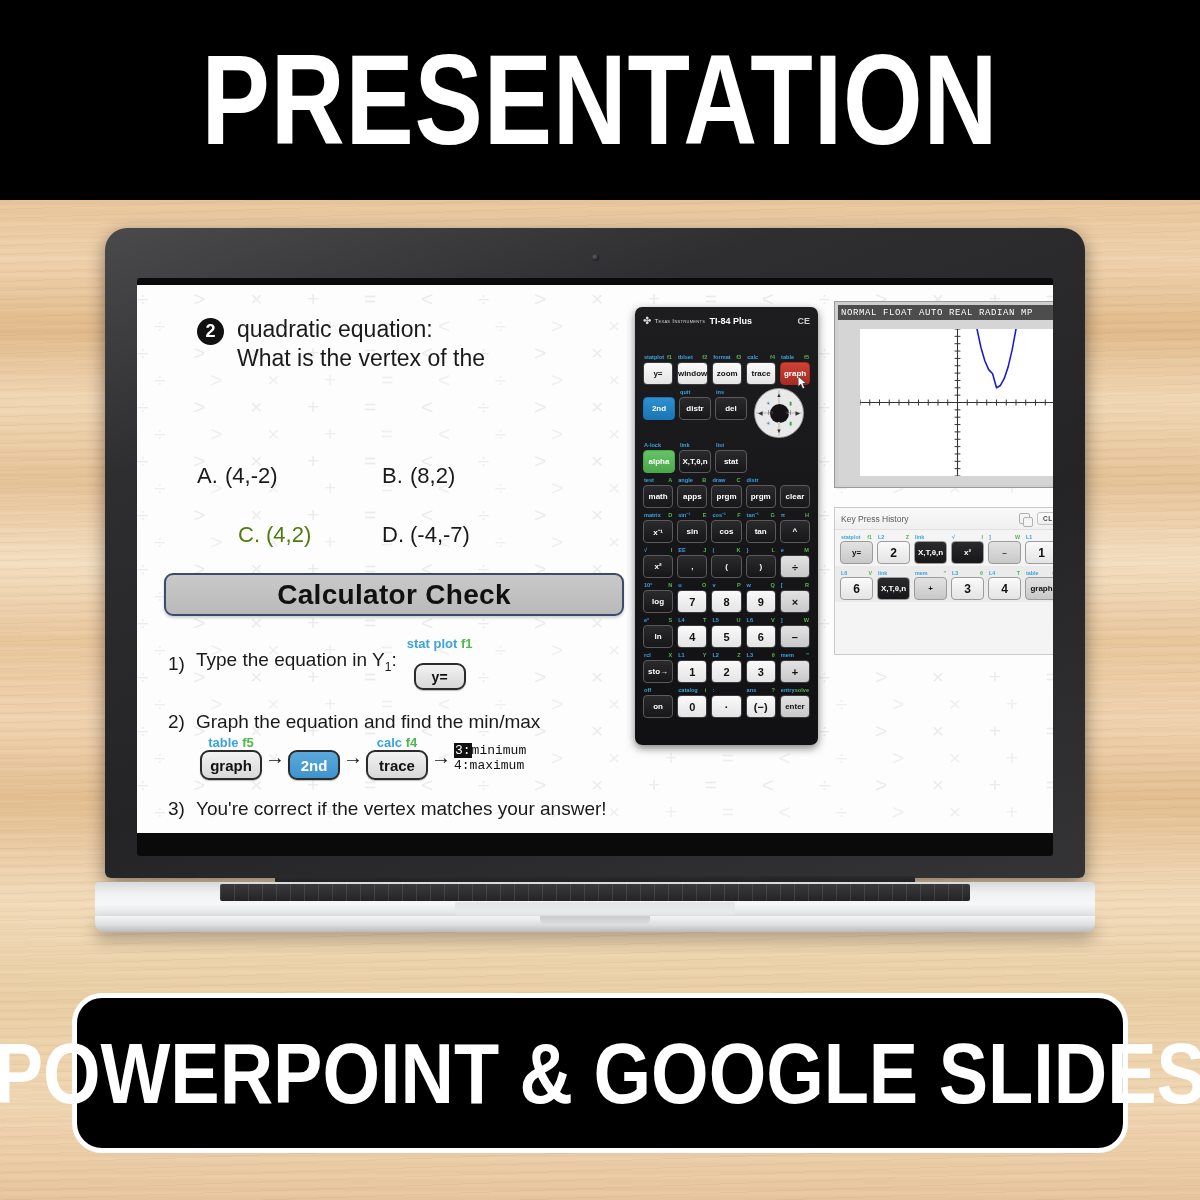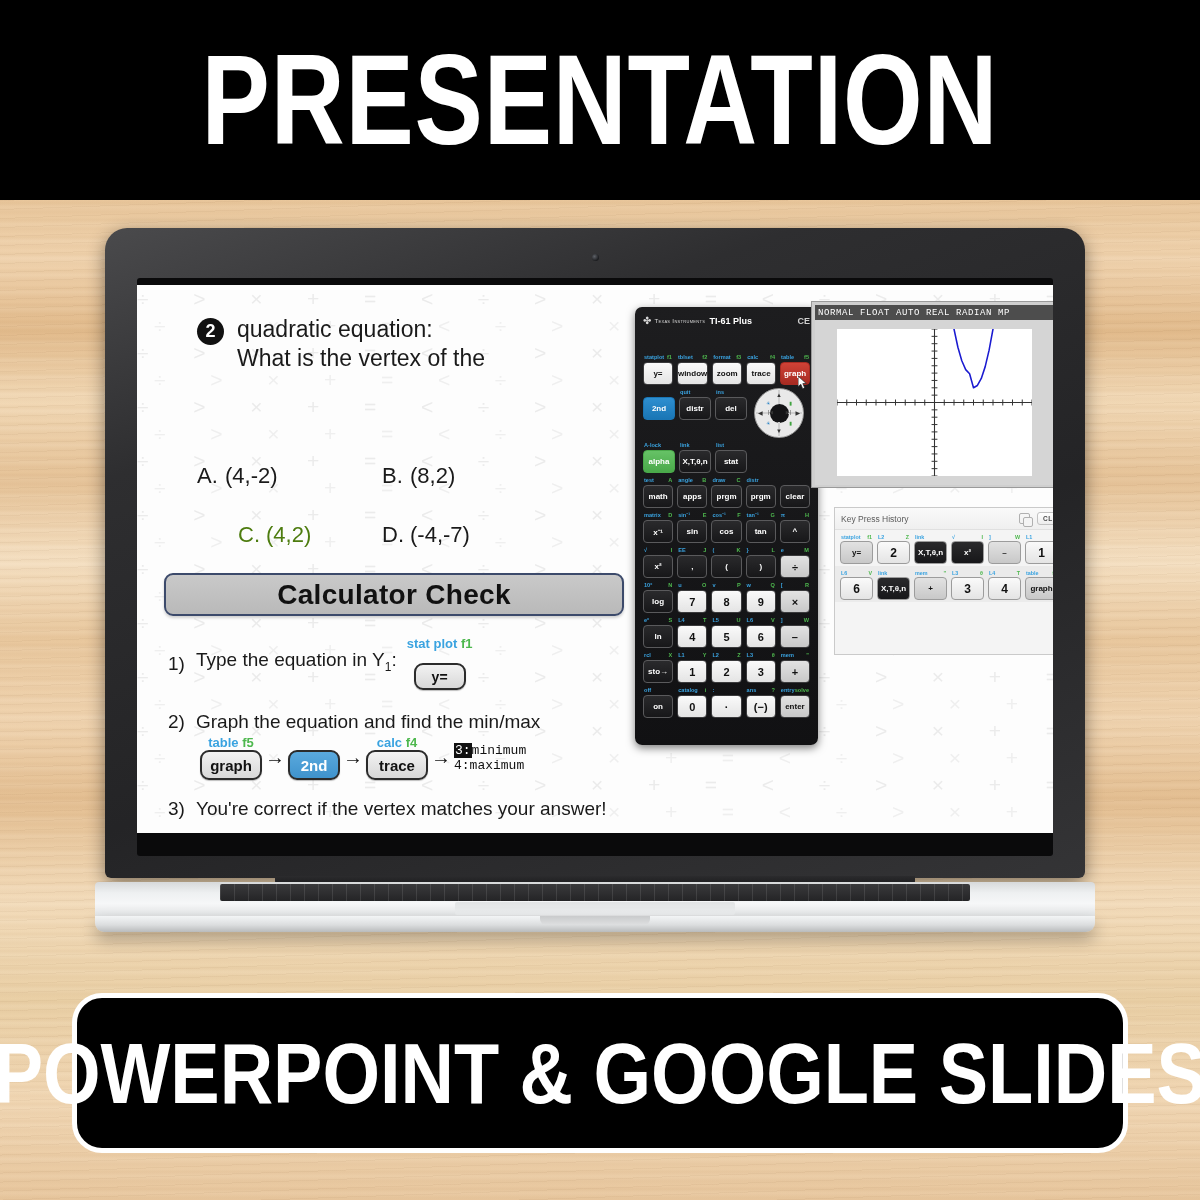--- a/index.html
+++ b/index.html
@@ -189,21 +189,21 @@
   .dpad-slice { position: absolute; background: #cfcfcf; }
   .dp-v { width: 1.5px; height: 14px; }
   .dp-h { height: 1.5px; width: 14px; }
   .dpad-ar { position: absolute; font-size: 6px; color: #333; }
   .dpad-ic { position: absolute; font-size: 5px; }
   .ic-blue { color: #1f7fc4; }
   .ic-green { color: #3fa33f; }
 
   
   .gscreen {
-    position: absolute; left: 674px; top: 16px; width: 247px; height: 187px;
+    position: absolute; left: 697px; top: 16px; width: 247px; height: 187px;
     background: #cfcfcf; border: 1px solid #9a9a9a; padding: 3px;
   }
   .gstatus {
     height: 15px; background: #4d4d4d; display: flex; align-items: center;
     justify-content: space-between; padding: 0 3px;
   }
   .gstatus-text {
     color: #fff; font-family: "Liberation Mono", monospace; font-size: 9px;
     letter-spacing: .6px; white-space: nowrap;
   }
@@ -371,21 +371,21 @@
               <div>You're correct if the vertex matches your answer!</div>
             </div>
           </div>
 
           <div class="calc">
             <div class="calc-brand">
               <div class="ti-logo">
                 <span class="ti-mark">✤</span>
                 <span class="ti-name">Texas Instruments</span>
               </div>
-              <div class="ti-model"><span>TI-61 Plus</span> <span class="ce">CE</span></div>
+              <div class="ti-model"><span>TI-84 Plus</span> <span class="ce">CE</span></div>
             </div>
             <div class="calc-body" id="calc-keypad">
                 <div class="krow ">
                   <div class="kcell">
                     <div class="klabels">
                       <span class="lbl-b">statplot</span>
                       <span class="lbl-g">f1</span>
                     </div>
                     <div class="kbtn k-white">y=</div>
                   </div>

